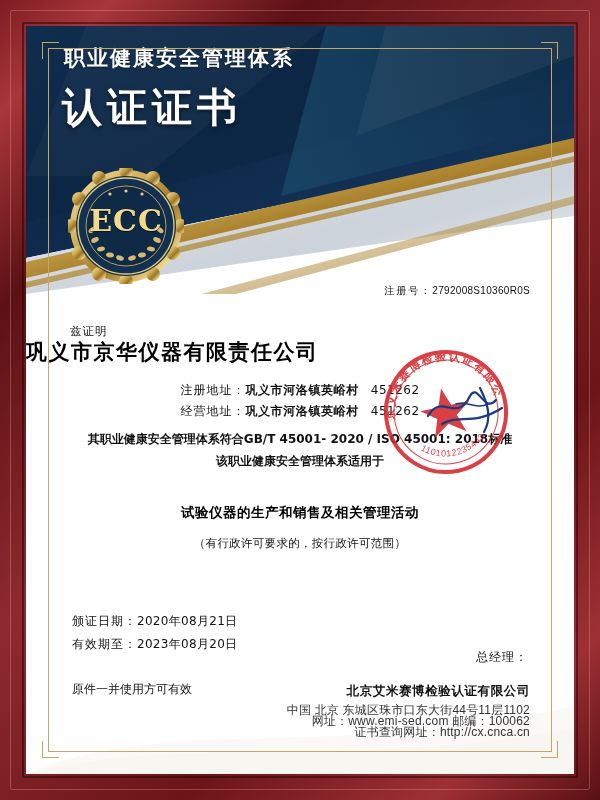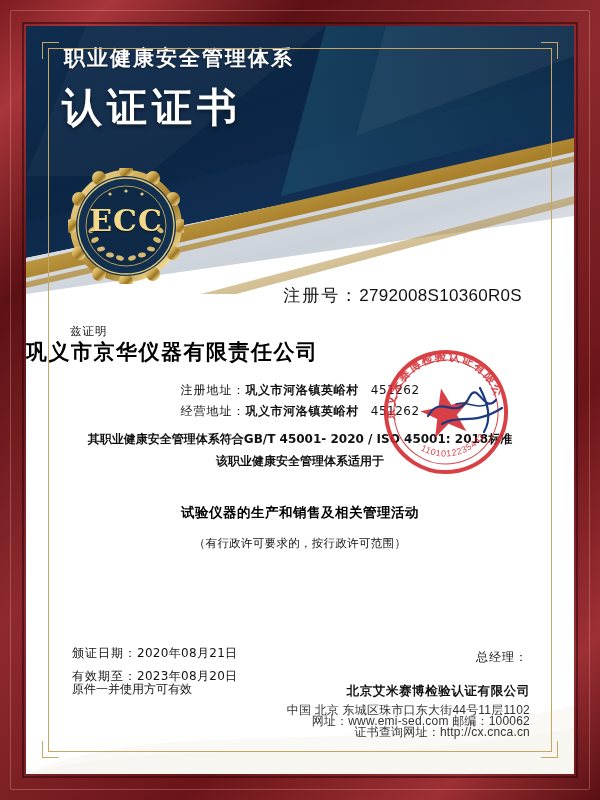--- a/index.html
+++ b/index.html
@@ -143,23 +143,23 @@
     top: 246px;
     width: 548px;
     height: 502px;
     z-index: 3;
     color: #1a1a1a;
     font-family: "DejaVu Sans", "Liberation Sans", sans-serif;
   }
 
   .reg-no {
     position: absolute;
-    right: 52px;
+    right: 44px;
     top: 12px;
-    font-size: 17px;
+    font-size: 10px;
     color: #111;
     letter-spacing: 0.4px;
     margin-left: 12px;
   }
   .reg-no .label { letter-spacing: 2px; }
   .reg-no .value { font-family: "Liberation Sans", sans-serif; letter-spacing: 0.3px; }
 
   .hereby {
     position: absolute;
     left: 44px;
@@ -222,21 +222,21 @@
     top: 264px;
     text-align: center;
     font-size: 11.5px;
     color: #111;
     letter-spacing: 0.3px;
   }
 
   .dates {
     position: absolute;
     left: 46px;
-    top: 370px;
+    top: 338px;
     font-size: 12px;
     line-height: 23px;
     color: #111;
   }
   .dates .k { letter-spacing: 1px; }
   .dates .v { letter-spacing: 0.3px; }
 
   .gm {
     position: absolute;
     right: 46px;

